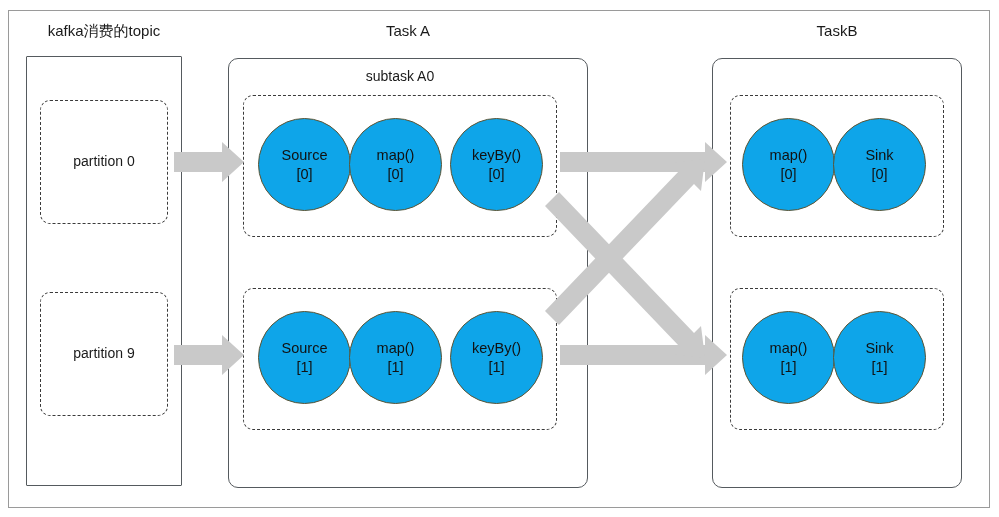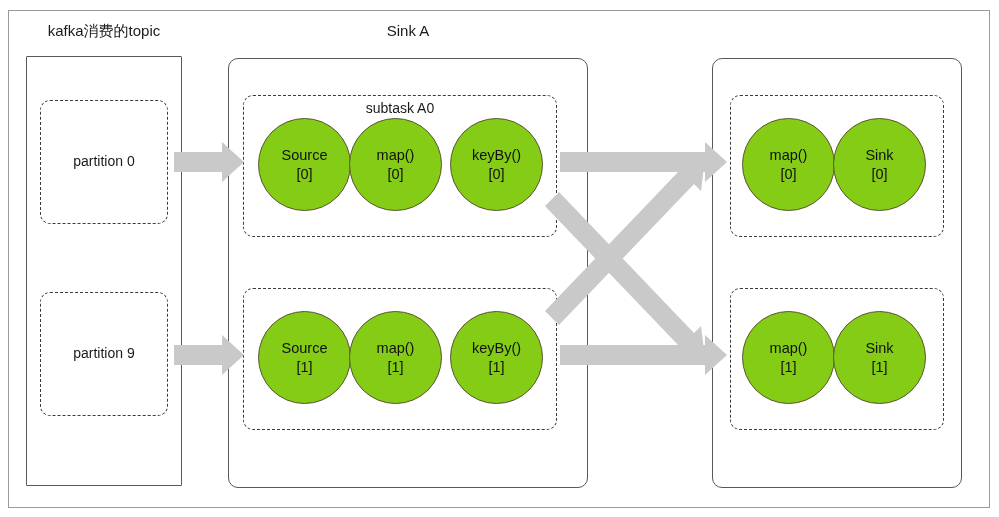--- a/index.html
+++ b/index.html
@@ -82,33 +82,32 @@
   #lbl-part0 { left: 40px; top: 153px; width: 128px; text-align: center; }
   #lbl-part1 { left: 40px; top: 345px; width: 128px; }
 
   
   .subtask-caption {
     position: absolute;
     font-size: 14px;
     text-align: center;
     white-space: nowrap;
     color: #1a1a1a;
-    margin-top: 32px;
   }
   #cap-a0 { left: 243px; top: 68px;  width: 314px; }
   #cap-a1 { left: 243px; top: 261px; width: 314px; }
   #cap-b0 { left: 730px; top: 68px;  width: 214px; }
   #cap-b1 { left: 730px; top: 261px; width: 214px; }
 
   
   .op-circle {
     position: absolute;
     width: 93px; height: 93px;
     border-radius: 50%;
-    background: #84cc16;
+    background: #0ea5e9;
     border: 1.4px solid #5c5433;
     box-sizing: border-box;
     display: flex;
     flex-direction: column;
     align-items: center;
     justify-content: center;
     font-size: 14.5px;
     line-height: 19px;
     color: #111111;
     text-align: center;
@@ -134,21 +133,22 @@
   }
 </style>
 </head>
 <body>
 
 <div id="canvas">
 
   <div class="outer-frame"></div>
 
   <div class="group-title" id="title-kafka">kafka消费的topic</div>
-  <div class="group-title" id="title-taska">Sink A</div>
+  <div class="group-title" id="title-taska">Task A</div>
+  <div class="group-title" id="title-taskb">TaskB</div>
 
   <div class="solid-box" id="box-kafka"></div>
   <div class="solid-box" id="box-taska"></div>
   <div class="solid-box" id="box-taskb"></div>
 
   <div class="dashed-box" id="part0"></div>
   <div class="partition-label" id="lbl-part0">partition 0</div>
 
   <div class="dashed-box" id="part1"></div>
   <div class="partition-label" id="lbl-part1">partition 9</div>

